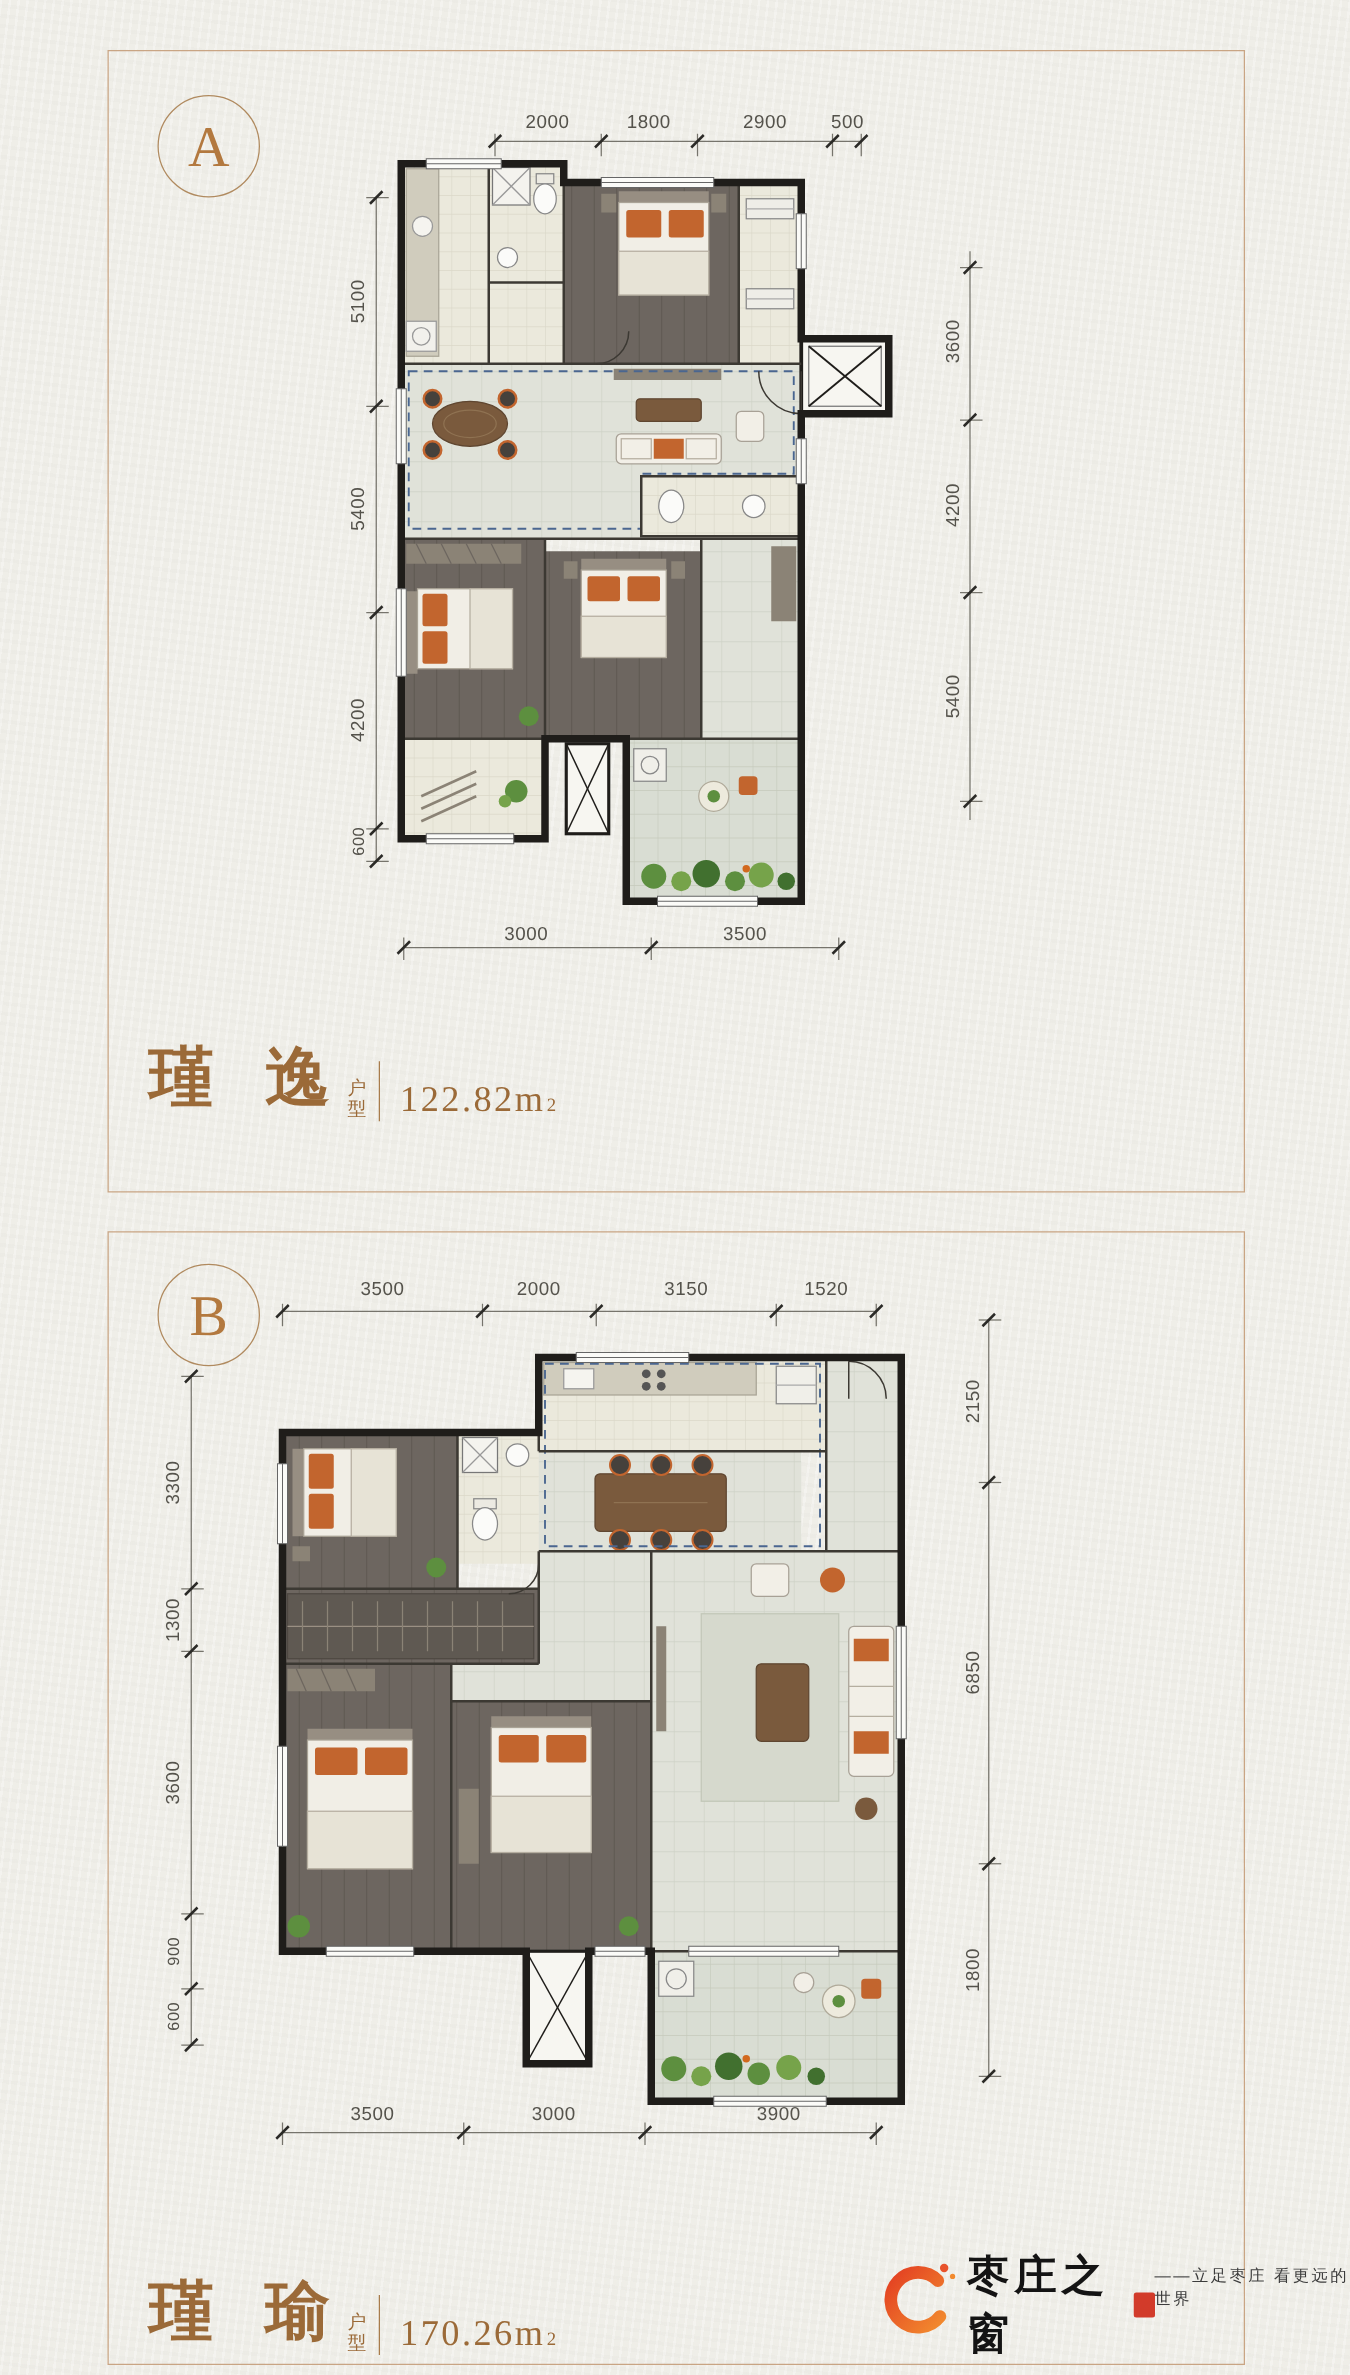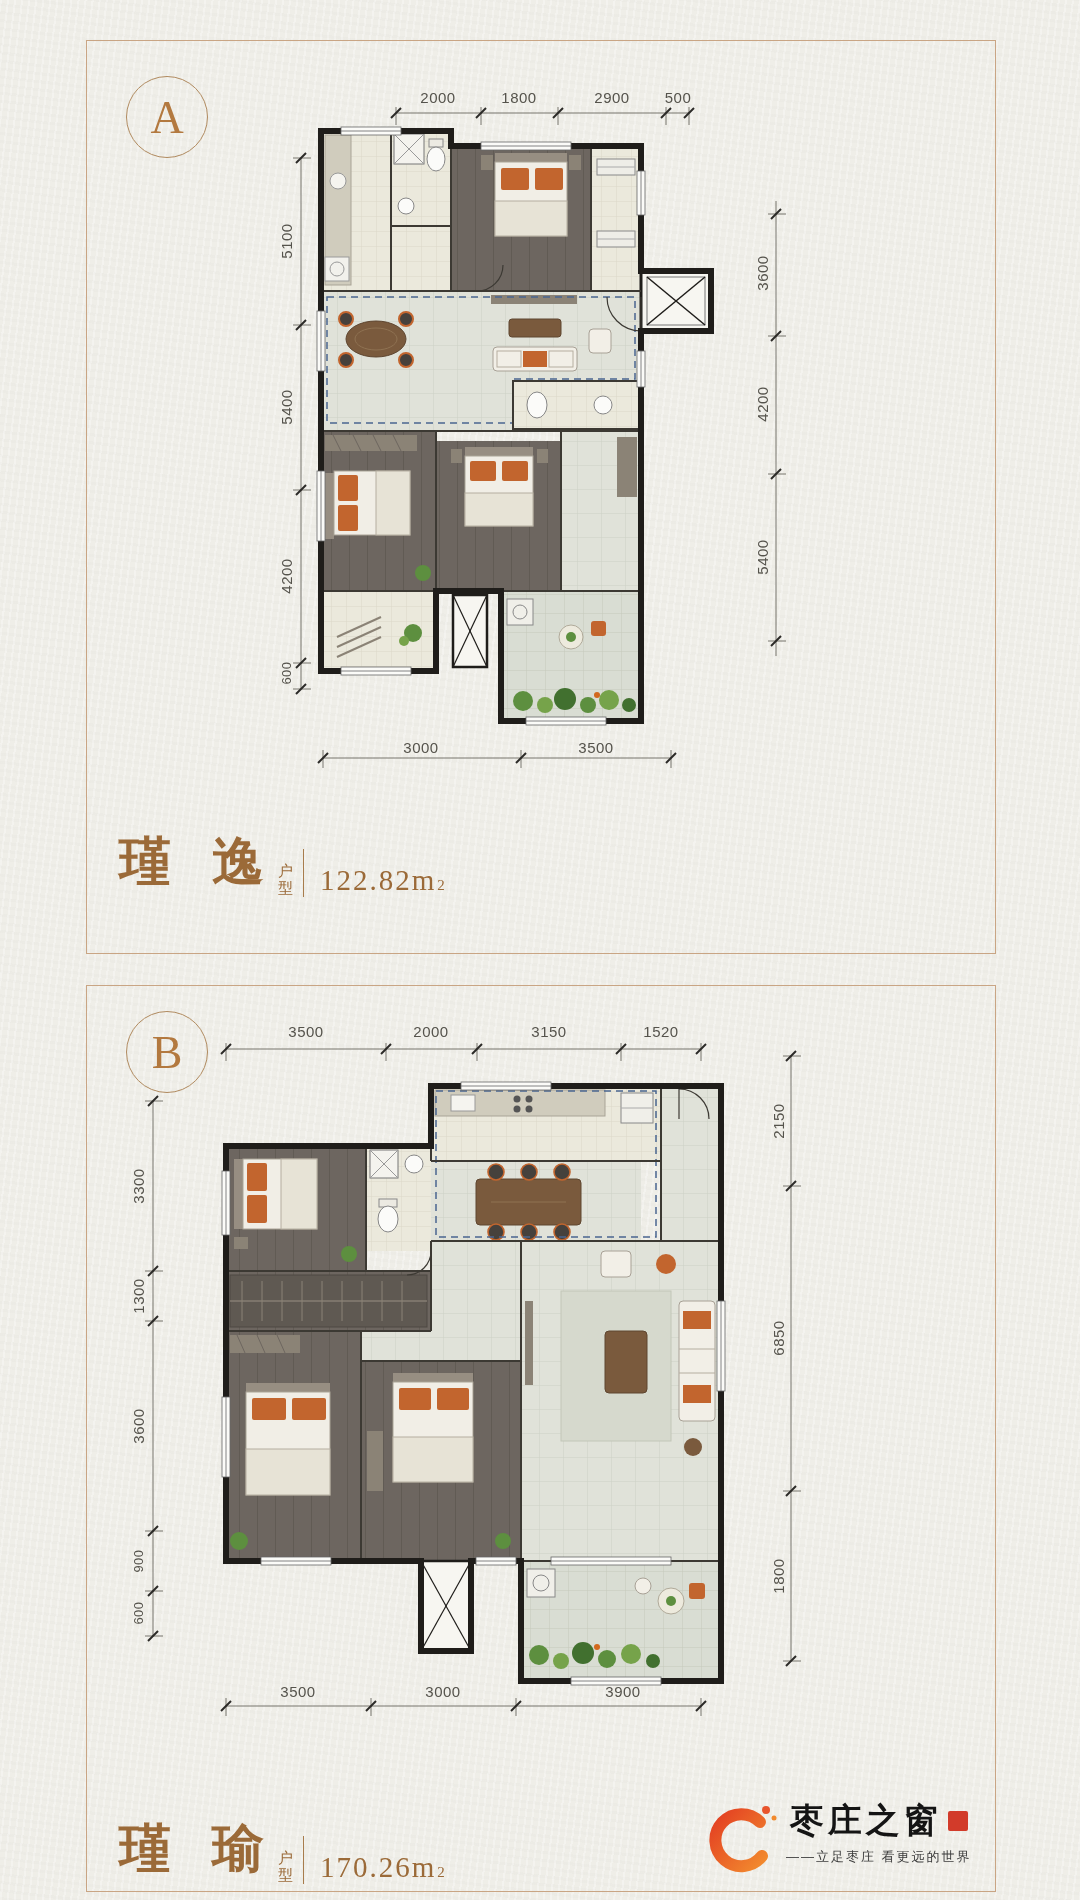--- a/index.html
+++ b/index.html
@@ -18,25 +18,25 @@
   .dim{position:absolute;width:60px;text-align:center;font-size:15px;color:#55534c;letter-spacing:0.5px;line-height:18px;}
   .dim.v{transform:rotate(-90deg);}
   .dim.sm{font-size:13px;}
   .title{position:absolute;left:32px;display:flex;align-items:flex-end;height:70px;}
   .t-name{font-family:"Liberation Serif",serif;font-weight:bold;font-size:52px;color:#9b6a38;letter-spacing:14px;white-space:pre;}
   .t-type{display:flex;flex-direction:column;font-family:"Liberation Serif",serif;font-size:15px;color:#9b6a38;line-height:1.15;margin-left:0px;}
   .t-div{width:1px;height:48px;background:#a87c4c;margin:0 16px 0 10px;}
   .t-desc{font-family:"Liberation Serif",serif;font-size:29px;color:#9b6a38;letter-spacing:2px;white-space:pre;display:flex;align-items:baseline;}
   .t-desc sup{font-size:15px;margin-left:1px;}
   .logo{position:absolute;left:698px;top:1798px;display:flex;align-items:flex-start;}
-  .logo-text{margin-left:8px;display:flex;flex-direction:column;align-items:center;}
+  .logo-text{margin-left:8px;display:flex;}
   .logo-name-row{display:flex;align-items:center;}
   .logo-name{font-family:"Liberation Serif",serif;font-weight:bold;font-size:34px;color:#141414;letter-spacing:4px;}
   .logo-seal{width:20px;height:20px;background:#d23b2a;border-radius:2px;margin-left:6px;}
-  .logo-tagline{font-size:13px;color:#3c3c3c;letter-spacing:2px;margin-top:4px;}
+  .logo-tagline{font-size:13px;color:#3c3c3c;letter-spacing:2px;margin-top:14px;}
 </style>
 </head>
 <body>
 
 <div class="poster">
 
   <section class="card" id="cardA">
     <div class="badge" style="left:39px;top:35px">
       <span>A</span>
     </div>

